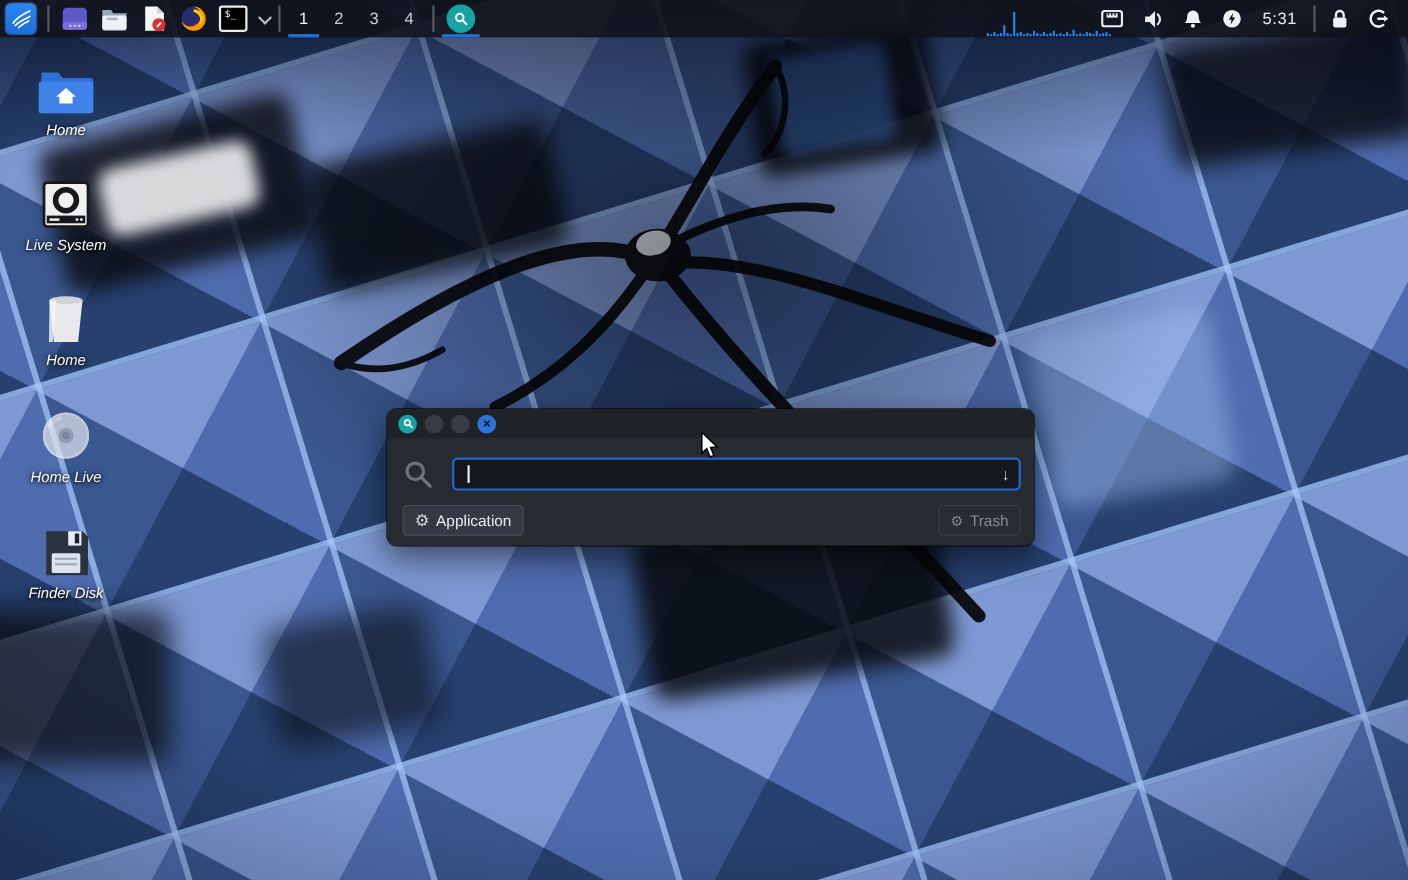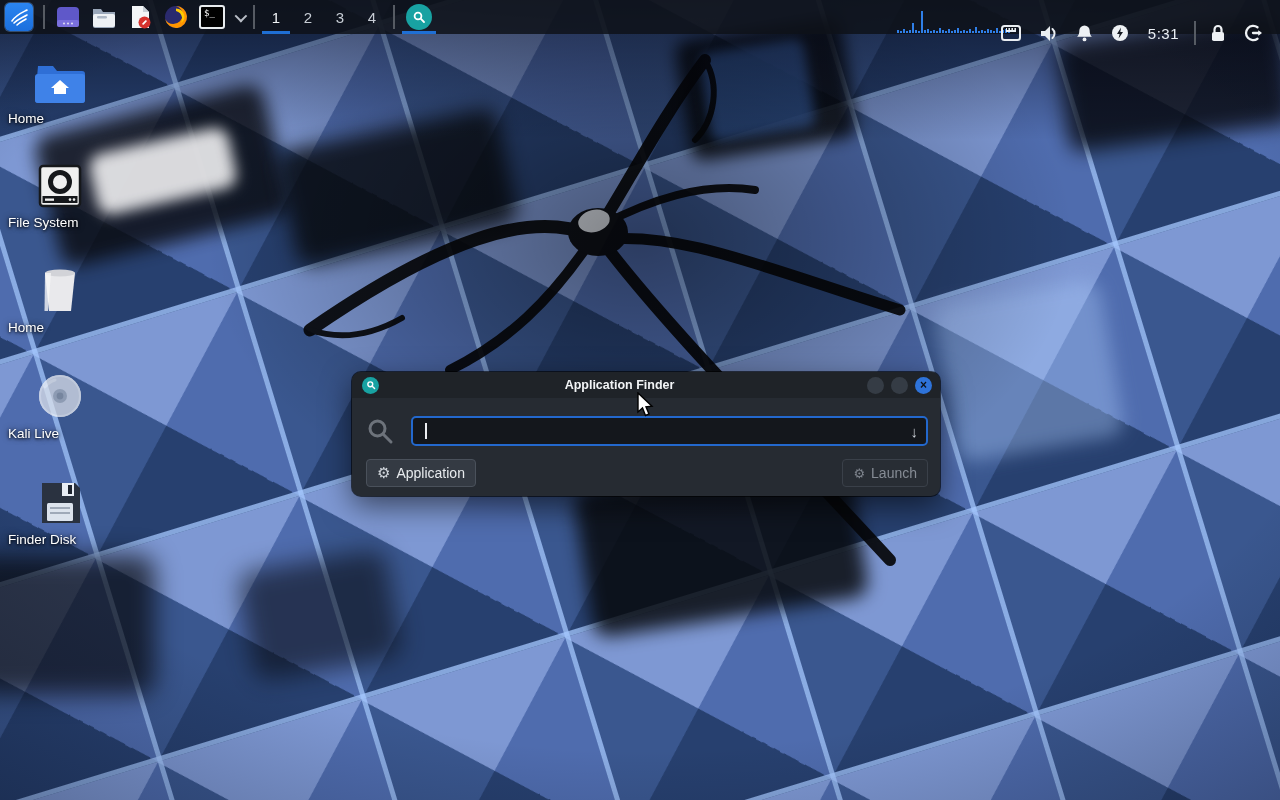--- a/index.html
+++ b/index.html
@@ -37,26 +37,26 @@
   .kali-btn { width:38px; }
   .kali-logo { width:28px; height:28px; border-radius:5px; background:linear-gradient(180deg,#2b85f0,#1b6fdd); display:flex; align-items:center; justify-content:center; box-shadow:0 0 0 1px rgba(120,180,255,.35); }
   .ws { width:32px; height:34px; display:flex; align-items:center; justify-content:center; font-size:15px; color:#c7cdd5; position:relative; }
   .ws.active { color:#f0f3f6; }
   .underline::after { content:""; position:absolute; left:2px; right:2px; bottom:0; height:3px; background:#1f6fd4; }
   .chev { width:9px; height:9px; border-right:2px solid #b9bec6; border-bottom:2px solid #b9bec6; transform:rotate(45deg) translateY(-2px); }
   .term-ico { width:26px; height:24px; background:#000; border:2px solid #e8ecef; border-radius:3px; color:#fff; font-family:"DejaVu Sans Mono", monospace; font-size:9px; line-height:10px; padding:1px 0 0 3px; }
   .searcher { width:26px; height:26px; border-radius:50%; background:#18a2a2; display:flex; align-items:center; justify-content:center; }
   .cpu { position:absolute; left:897px; bottom:1px; width:118px; height:26px; display:flex; align-items:flex-end; gap:1px; }
   .cpubar { width:2px; background:#2f7fe8; }
-  .tray { position:absolute; right:0; top:0; height:34px; display:flex; align-items:center; padding-right:8px;margin-top:16px; }
+  .tray { position:absolute; right:0; top:0; height:34px; display:flex; align-items:center; padding-right:8px; }
   .tbtn { height:34px; display:flex; align-items:center; justify-content:center; padding:0 9px; }
   .clock { font-size:15px; color:#e9eef4; letter-spacing:.5px; padding:0 10px; }
 
   
-  .dicon { position:absolute; left:8px; width:104px; cursor:default; }
+  .dicon { position:absolute; left:8px; width:104px; text-align:center; cursor:default;font-style:italic; }
   .dicon .img { height:50px; display:flex; align-items:flex-end; justify-content:center; }
   .dicon .lbl { margin-top:7px; font-size:13.5px; color:#fff; text-shadow:0 1px 3px rgba(0,0,0,.95), 0 0 6px rgba(0,0,0,.7); }
 
   
   .dialog { position:absolute; left:352px; top:372px; width:588px; border-radius:9px; background:#262b32; box-shadow:0 10px 30px rgba(0,0,0,.55), 0 0 0 1px rgba(0,0,0,.6); z-index:40; }
   .titlebar { height:26px; background:#1f2328; border-radius:9px 9px 0 0; display:flex; align-items:center; padding:0 8px; }
   .titlebar .appico { width:17px; height:17px; border-radius:50%; background:#18a2a2; display:flex; align-items:center; justify-content:center; margin-left:2px; }
   .titlebar .ttl { flex:1; text-align:center; font-size:12.5px; font-weight:700; color:#f2f4f6; }
   .winbtn { width:17px; height:17px; border-radius:50%; background:#353c45; margin-left:7px; display:flex; align-items:center; justify-content:center; }
   .winbtn.close { background:#2e73da; color:#0e1319; font-size:12px; font-weight:700; line-height:1; }
@@ -293,21 +293,21 @@
   <div class="img">
     <svg width="44" height="44" viewBox="0 0 44 44">
       <rect x="2" y="2" width="40" height="40" rx="3" fill="#f0f0f0" stroke="#16181b" stroke-width="2.5"></rect>
       <circle cx="22" cy="18" r="9.5" fill="none" stroke="#16181b" stroke-width="5"></circle>
       <rect x="4.5" y="32" width="35" height="7" fill="#16181b"></rect>
       <rect x="7" y="34.5" width="9" height="2.3" fill="#f0f0f0"></rect>
       <circle cx="32" cy="35.6" r="1.3" fill="#f0f0f0"></circle>
         <circle cx="36" cy="35.6" r="1.3" fill="#f0f0f0"></circle>
     </svg>
   </div>
-  <div class="lbl">File System</div>
+  <div class="lbl">Live System</div>
 </div>
 
 <div class="dicon" style="top:263px;">
   <div class="img">
     <svg width="44" height="46" viewBox="0 0 44 46">
       <path d="M7,6 h30 l-4,38 h-22 z" fill="#e9e9ec"></path>
       <ellipse cx="22" cy="6" rx="15" ry="3.6" fill="#d2d3d8"></ellipse>
       <path d="M7,6 h6 l-3,38 h-3.5 z" fill="#f6f6f8" opacity="0.8"></path>
     </svg>
   </div>
@@ -317,21 +317,21 @@
 <div class="dicon" style="top:369px;">
   <div class="img">
     <svg width="46" height="46" viewBox="0 0 46 46" opacity="0.72">
       <circle cx="23" cy="23" r="21" fill="#dfe4ec"></circle>
       <circle cx="23" cy="23" r="20" fill="none" stroke="#f4f6f9" stroke-width="2"></circle>
       <circle cx="23" cy="23" r="7" fill="#aeb6c2"></circle>
       <circle cx="23" cy="23" r="3.4" fill="#8e97a5"></circle>
       <path d="M8,14 a18,18 0 0 1 10,-7" stroke="#ffffff" stroke-width="3" fill="none" stroke-linecap="round" opacity="0.7"></path>
     </svg>
   </div>
-  <div class="lbl">Kali Live</div>
+  <div class="lbl">Home Live</div>
 </div>
 
 <div class="dicon" style="top:475px;">
   <div class="img">
     <svg width="44" height="44" viewBox="0 0 44 44">
       <path d="M4,2 h33 l5,5 v35 h-38 z" fill="#2a3240"></path>
       <rect x="24" y="2" width="12" height="13" fill="#e8edf4"></rect>
       <rect x="30" y="4" width="4" height="9" fill="#1d232e"></rect>
       <rect x="9" y="22" width="26" height="18" rx="1.5" fill="#dce3ed"></rect>
       <rect x="12" y="26" width="20" height="2" fill="#9fa9b8"></rect>
@@ -342,21 +342,20 @@
 </div>
 
 <div class="dialog">
   <div class="titlebar">
     <div class="appico">
       <svg width="10" height="10" viewBox="0 0 14 14" fill="none" stroke="#ffffff" stroke-width="2" stroke-linecap="round">
         <circle cx="6" cy="6" r="3.4"></circle>
           <path d="M8.7,8.7 L12,12"></path>
       </svg>
     </div>
-    <div class="ttl">Application Finder</div>
     <div class="winbtn"></div>
     <div class="winbtn"></div>
     <div class="winbtn close">
         <span>×</span>
       </div>
   </div>
   <div class="dbody">
     <div class="srow">
       <svg width="28" height="28" viewBox="0 0 28 28" fill="none" stroke="#6d737b" stroke-width="3" stroke-linecap="round">
         <circle cx="11.5" cy="11.5" r="7.5"></circle>
@@ -370,21 +369,21 @@
       </div>
     </div>
     <div class="brow">
       <div class="gbtn prefs">
         <span class="gear">⚙</span>
         <span>Application</span>
       </div>
       <span style="flex:1;"></span>
       <div class="gbtn launch">
         <span class="gear">⚙</span>
-        <span>Launch</span>
+        <span>Trash</span>
       </div>
     </div>
   </div>
 </div>
 
 <svg class="cursor" width="20" height="26" viewBox="0 0 20 26">
   <path d="M2,1 L2,20 L6.5,16 L9.5,23.5 L13,22 L10,14.8 L16,14.3 Z" fill="#ffffff" stroke="#000000" stroke-width="1.4"></path>
 </svg>
 
 </body></html>

